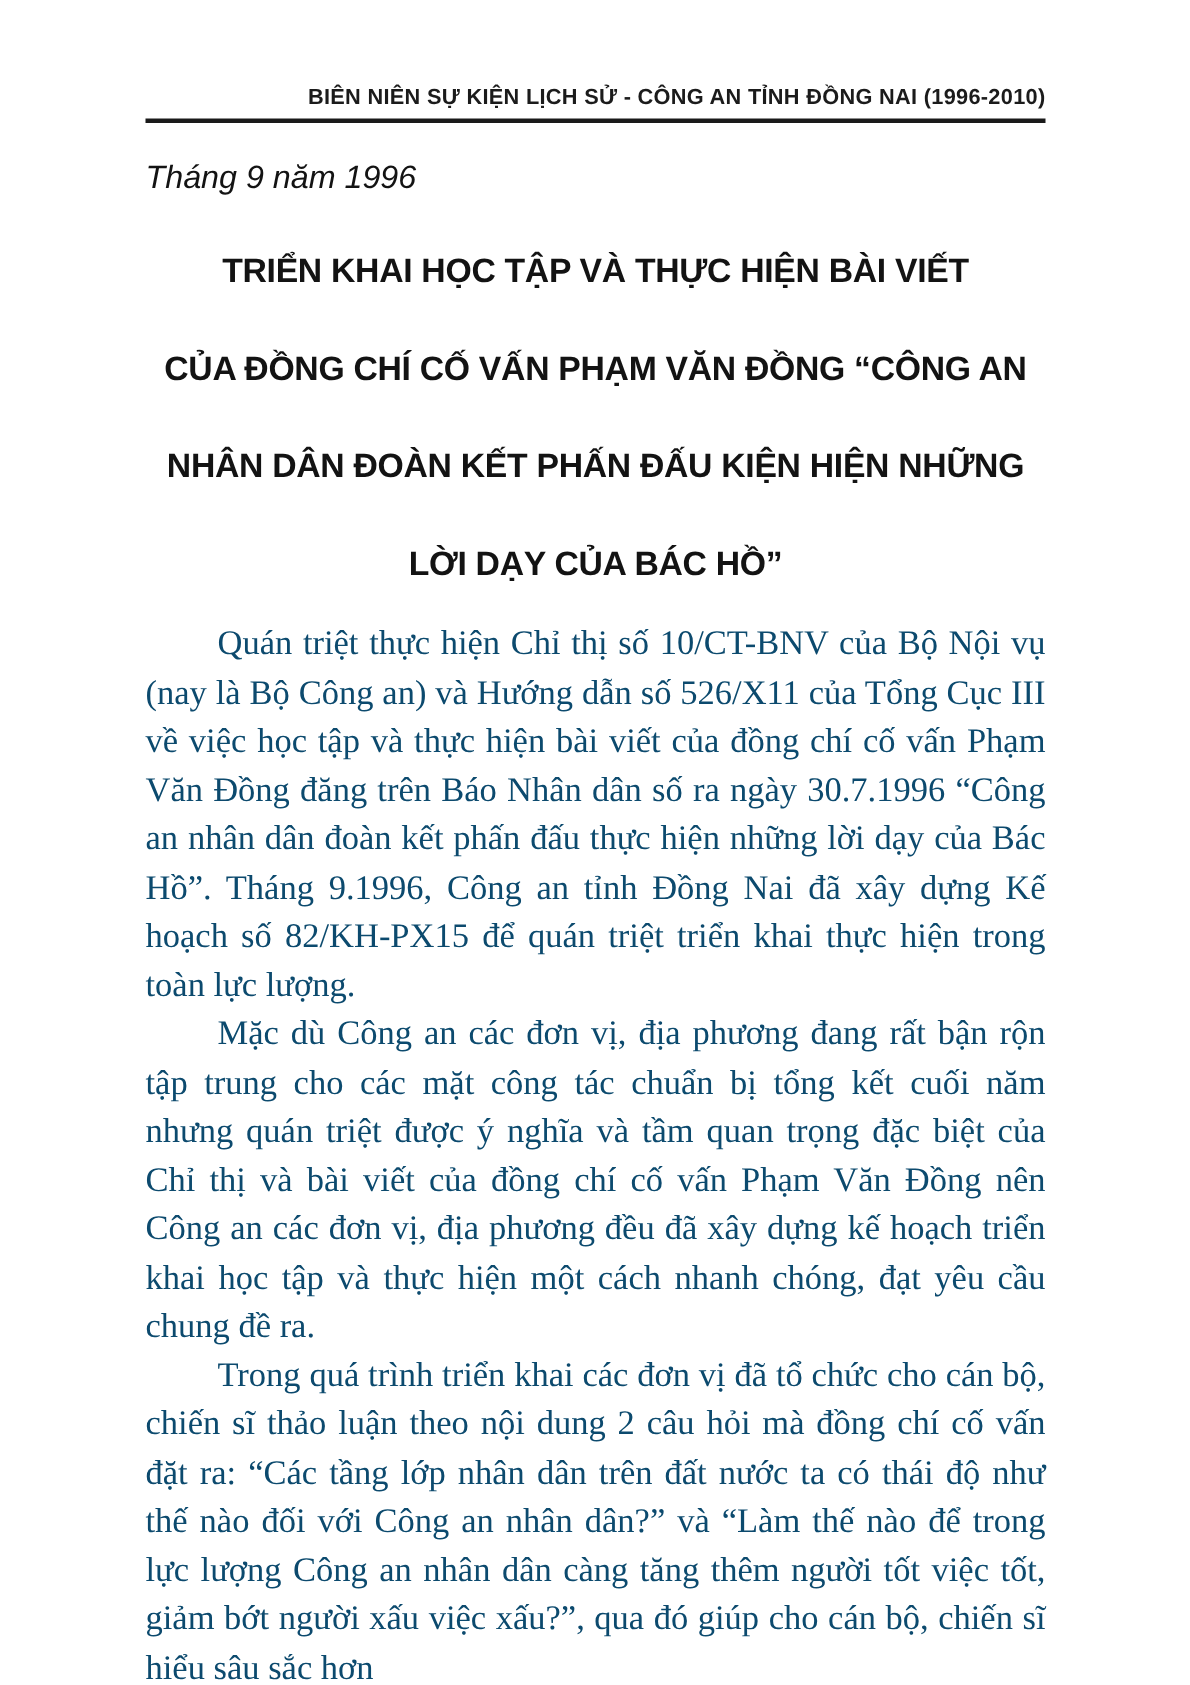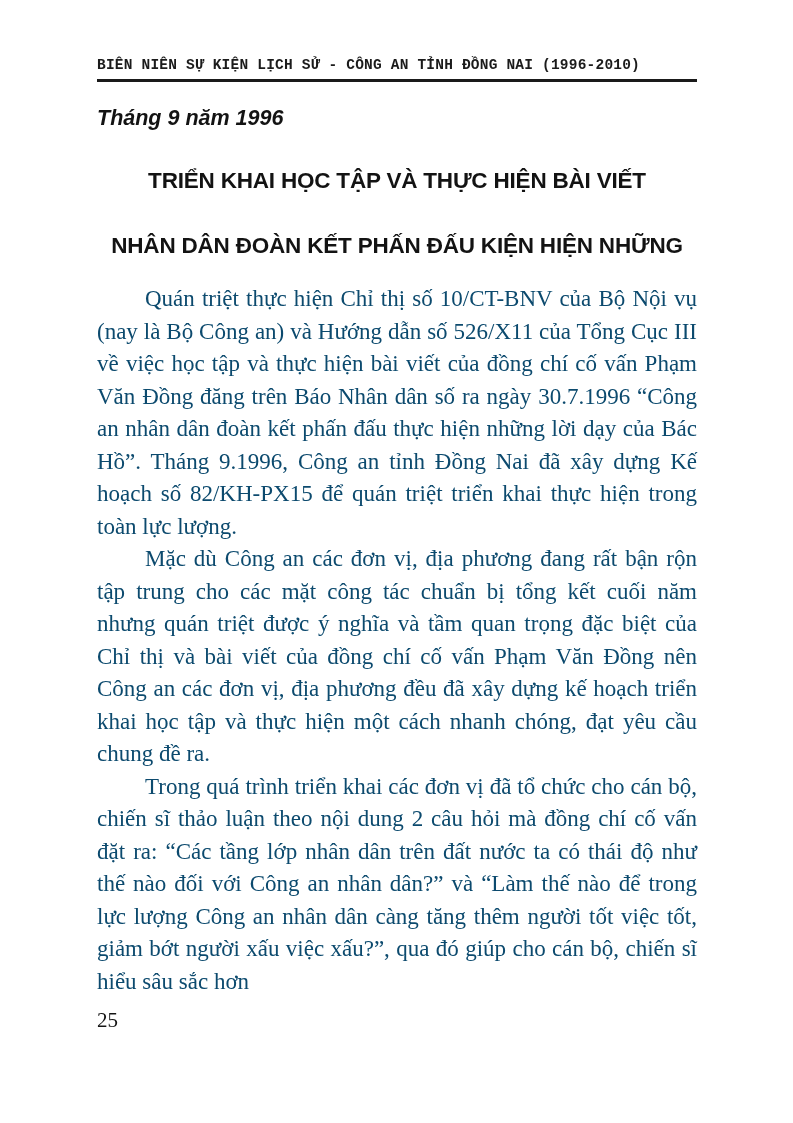--- a/index.html
+++ b/index.html
@@ -17,37 +17,37 @@
     font-family: "Liberation Serif", serif;
   }
   .content-col {
     position: absolute;
     left: 97px;
     top: 0;
     width: 600px;
   }
   .running-head {
     margin-top: 57px;
-    text-align: left;
-    font-family: Liberation Mono, monospace;
+    text-align: right;
+    font-family: Liberation Sans, sans-serif;
     font-weight: 700;
     font-size: 14.5px;
     letter-spacing: 0.2px;
     color: #1b1b1b;
     white-space: nowrap;
   }
   .header-rule {
     margin-top: 6px;
     height: 0;
     border-bottom: 3px solid #1a1a1a;
   }
   .date-heading {
     margin-top: 24px;
     font-family: "Liberation Sans", sans-serif;
-    font-weight: 700;
+    font-weight: 400;
     font-style: italic;
     font-size: 21.5px;
     color: #131313;
   }
   .article-title {
     margin: 18px 0 0 0;
     font-family: "Liberation Sans", sans-serif;
     font-weight: 700;
     font-size: 22.5px;
     line-height: 31px;
@@ -85,21 +85,23 @@
   <div class="content-col">
 
     <div class="running-head">BIÊN NIÊN SỰ KIỆN LỊCH SỬ - CÔNG AN TỈNH ĐỒNG NAI (1996-2010)</div>
 
     <div class="header-rule"></div>
 
     <div class="date-heading">Tháng 9 năm 1996</div>
 
     <h1 class="article-title">
       <span class="title-line">TRIỂN KHAI HỌC TẬP VÀ THỰC HIỆN BÀI VIẾT</span>
+      <span class="title-line">CỦA ĐỒNG CHÍ CỐ VẤN PHẠM VĂN ĐỒNG “CÔNG AN</span>
       <span class="title-line">NHÂN DÂN ĐOÀN KẾT PHẤN ĐẤU KIỆN HIỆN NHỮNG</span>
+      <span class="title-line">LỜI DẠY CỦA BÁC HỒ”</span>
     </h1>
 
     <div class="body-text">
       <p>Quán triệt thực hiện Chỉ thị số 10/CT-BNV của Bộ Nội vụ (nay là Bộ Công an) và Hướng dẫn số 526/X11 của Tổng Cục III về việc học tập và thực hiện bài viết của đồng chí cố vấn Phạm Văn Đồng đăng trên Báo Nhân dân số ra ngày 30.7.1996 “Công an nhân dân đoàn kết phấn đấu thực hiện những lời dạy của Bác Hồ”. Tháng 9.1996, Công an tỉnh Đồng Nai đã xây dựng Kế hoạch số 82/KH-PX15 để quán triệt triển khai thực hiện trong toàn lực lượng.</p>
       <p>Mặc dù Công an các đơn vị, địa phương đang rất bận rộn tập trung cho các mặt công tác chuẩn bị tổng kết cuối năm nhưng quán triệt được ý nghĩa và tầm quan trọng đặc biệt của Chỉ thị và bài viết của đồng chí cố vấn Phạm Văn Đồng nên Công an các đơn vị, địa phương đều đã xây dựng kế hoạch triển khai học tập và thực hiện một cách nhanh chóng, đạt yêu cầu chung đề ra.</p>
       <p>Trong quá trình triển khai các đơn vị đã tổ chức cho cán bộ, chiến sĩ thảo luận theo nội dung 2 câu hỏi mà đồng chí cố vấn đặt ra: “Các tầng lớp nhân dân trên đất nước ta có thái độ như thế nào đối với Công an nhân dân?” và “Làm thế nào để trong lực lượng Công an nhân dân càng tăng thêm người tốt việc tốt, giảm bớt người xấu việc xấu?”, qua đó giúp cho cán bộ, chiến sĩ hiểu sâu sắc hơn</p>
     </div>
 
     <div class="folio">25</div>
 

